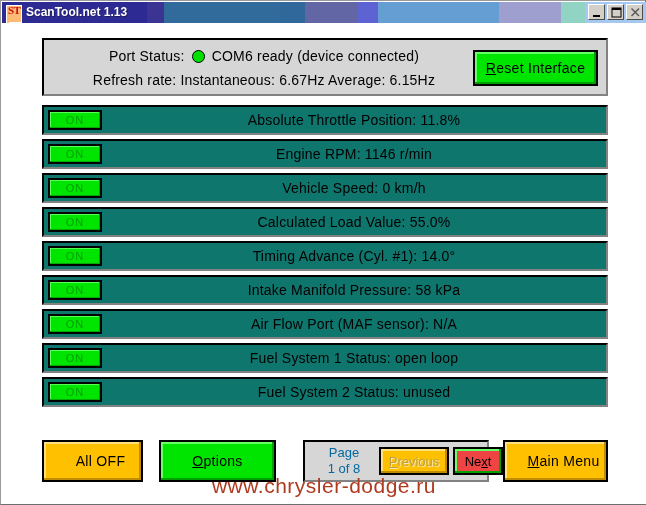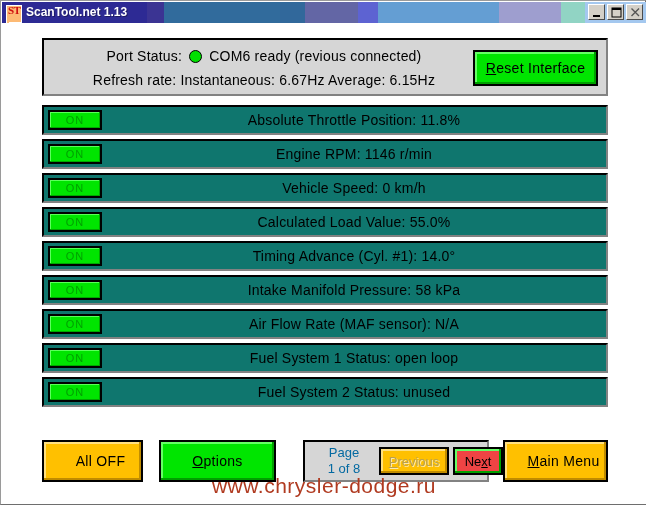--- a/index.html
+++ b/index.html
@@ -340,21 +340,21 @@
     </div>
   </div>
 
   <div class="client">
 
     <div class="status-panel">
       <div class="status-rows">
         <div class="status-line">
           <span>Port Status:</span>
           <span class="led" style="background: rgb(0, 224, 0);"></span>
-          <span>COM6 ready  (revious connected)</span>
+          <span>COM6 ready  (device connected)</span>
         </div>
         <div class="status-line">Refresh rate: Instantaneous: 6.67Hz   Average: 6.15Hz</div>
       </div>
       <div class="reset-btn">
         <u>R</u>
           <span>eset Interface</span>
       </div>
     </div>
 
     <div class="sensor-list" id="sensor-list">
@@ -377,21 +377,21 @@
         <div class="sensor-row">
           <div class="on-btn">ON</div>
           <div class="sensor-label">Timing Advance (Cyl. #1): 14.0°</div>
         </div>
         <div class="sensor-row">
           <div class="on-btn">ON</div>
           <div class="sensor-label">Intake Manifold Pressure: 58 kPa</div>
         </div>
         <div class="sensor-row">
           <div class="on-btn">ON</div>
-          <div class="sensor-label">Air Flow Rate (MAF sensor): N/A</div>
+          <div class="sensor-label">Air Flow Port (MAF sensor): N/A</div>
         </div>
         <div class="sensor-row">
           <div class="on-btn">ON</div>
           <div class="sensor-label">Fuel System 1 Status: open loop</div>
         </div>
         <div class="sensor-row">
           <div class="on-btn">ON</div>
           <div class="sensor-label">Fuel System 2 Status: unused</div>
         </div>
       </div>

